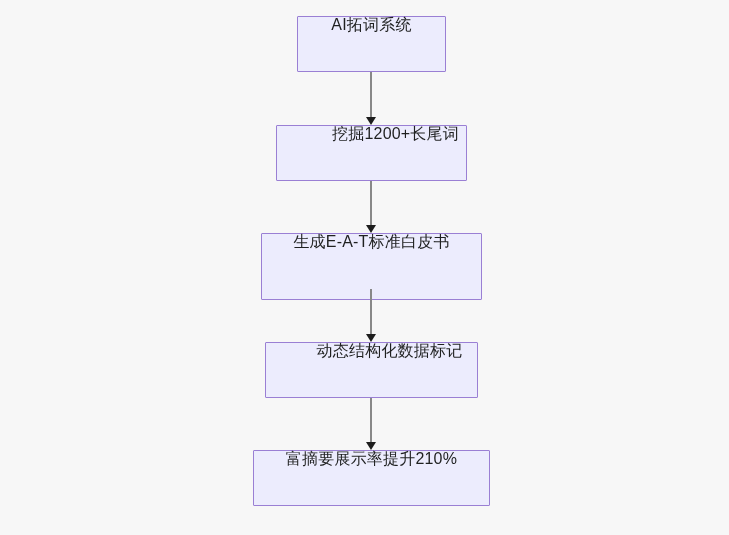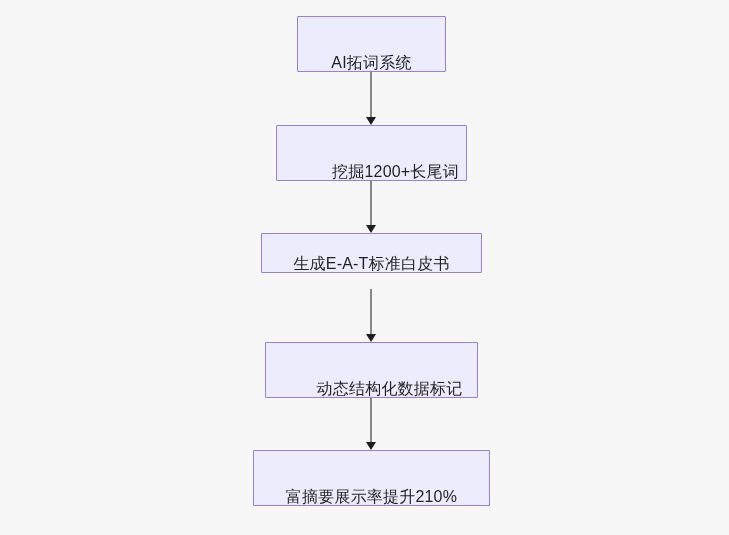--- a/index.html
+++ b/index.html
@@ -18,21 +18,21 @@
     width: 729px;
     height: 535px;
   }
   .node {
     position: absolute;
     box-sizing: border-box;
     background: #ececfd;
     border: 1px solid #9a7fd4;
     border-radius: 1px;
     display: flex;
-    align-items: flex-end;
+    align-items: flex-start;
     justify-content: center;
     color: #1f2020;
     font-size: 16px;
     line-height: 1;
     letter-spacing: 0.2px;
     white-space: nowrap;
   }
   .node-label {
     display: block;
   }
@@ -45,21 +45,21 @@
     position: absolute;
     width: 0;
     height: 0;
     border-left: 5px solid transparent;
     border-right: 5px solid transparent;
     border-top: 8px solid #1d1d1d;
   }
   
   #node-1 { left: 297px; top: 16px;  width: 149px; height: 56px; }
   #node-2 { left: 276px; top: 125px; width: 191px; height: 56px; padding-left: 48px; }
-  #node-3 { left: 261px; top: 233px; width: 221px; height: 40px; }
+  #node-3 { left: 261px; top: 233px; width: 221px; height: 67px; }
   #node-4 { left: 265px; top: 342px; width: 213px; height: 56px; padding-left: 36px; }
   #node-5 { left: 253px; top: 450px; width: 237px; height: 56px; }
   
   #edge-1 { left: 370px; top: 72px;  height: 45px; }
   #edge-2 { left: 370px; top: 181px; height: 44px; }
   #edge-3 { left: 370px; top: 289px; height: 45px; }
   #edge-4 { left: 370px; top: 398px; height: 44px; }
   #arrow-1 { left: 366px; top: 117px; }
   #arrow-2 { left: 366px; top: 225px; }
   #arrow-3 { left: 366px; top: 334px; }

